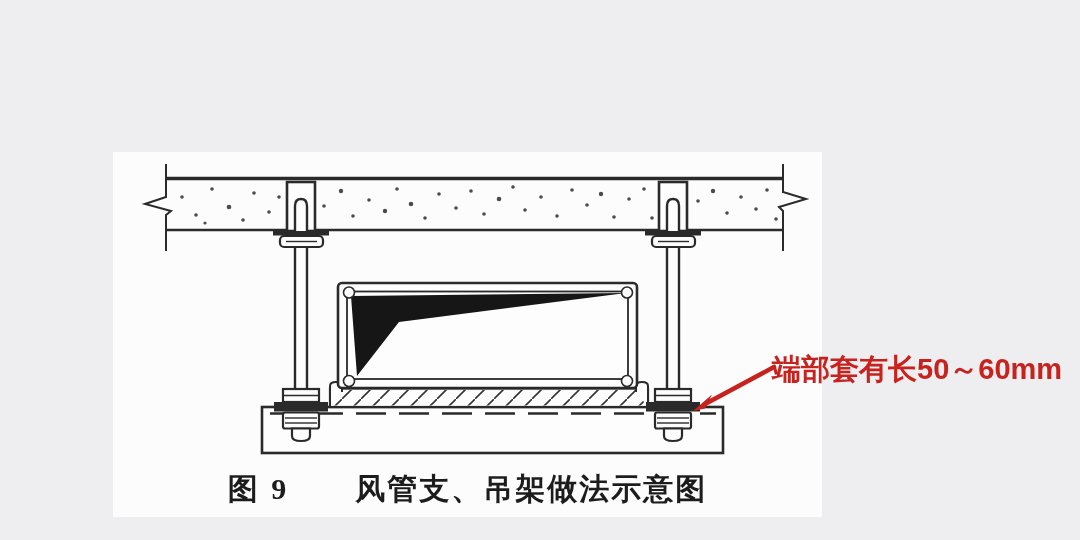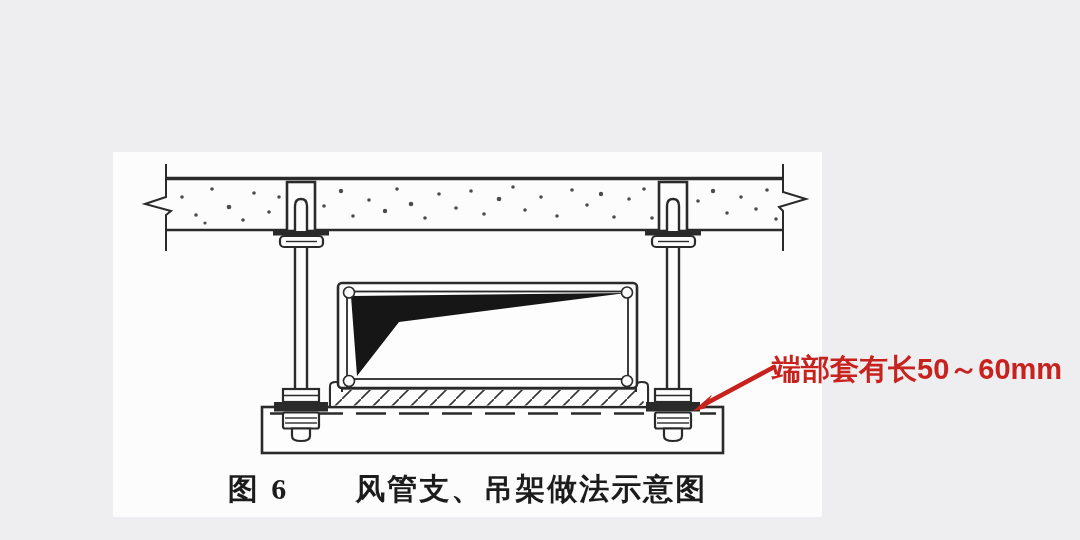--- a/index.html
+++ b/index.html
@@ -152,16 +152,16 @@
       <line class="redstroke" x1="774" y1="367" x2="706" y2="403.5" stroke-width="4.5" stroke-linecap="round"></line>
       <polygon class="redfill" points="693,411 712,394.5 705,408.5"></polygon>
     </g>
   </svg>
 
   <div class="annotation">
     <div>端部套有长50～60mm</div>
   </div>
 
   <div class="caption">
-    <span class="prefix">图 6</span><span class="title">风管支、吊架做法示意图</span>
+    <span class="prefix">图 9</span><span class="title">风管支、吊架做法示意图</span>
   </div>
 
 </div>
 
 </body></html>

